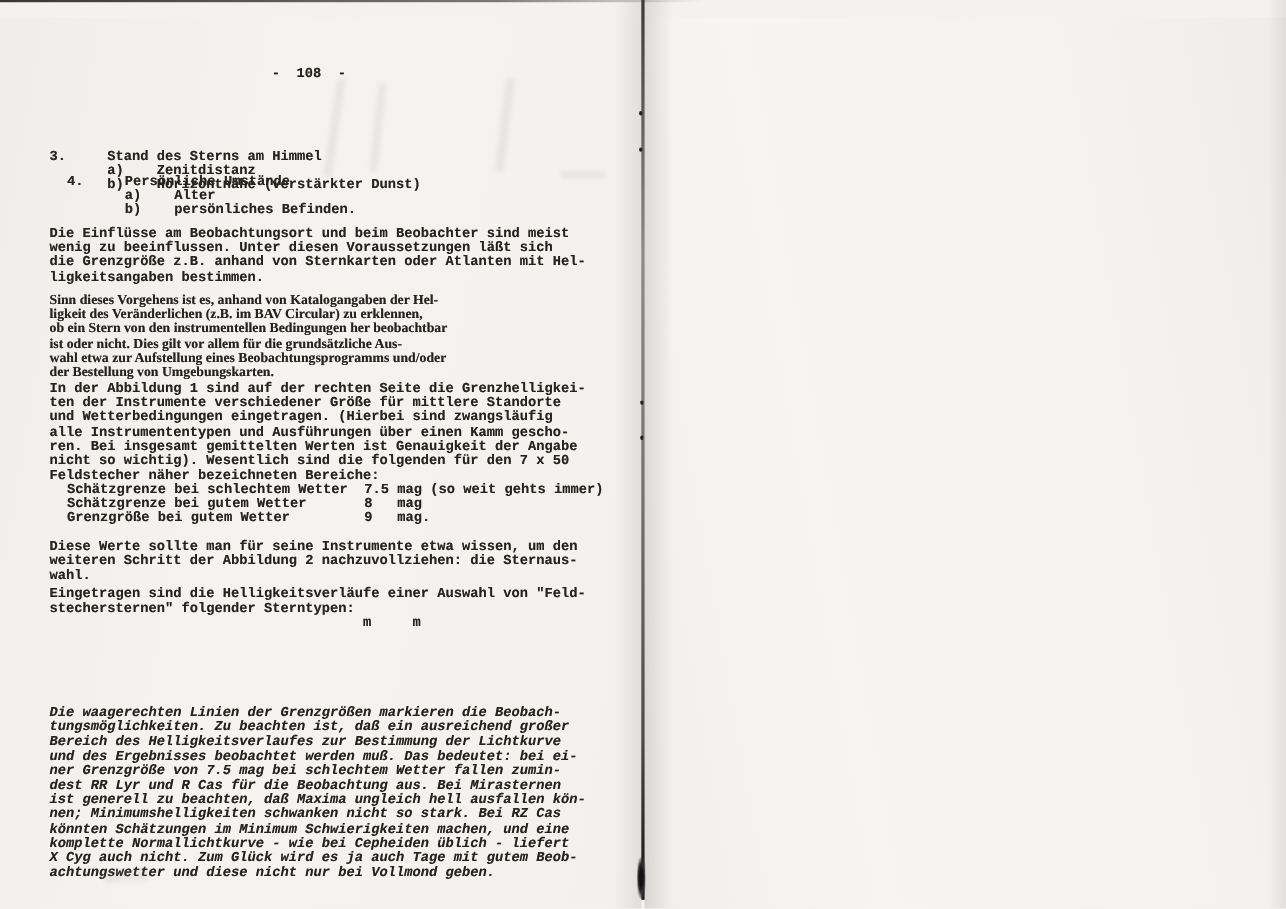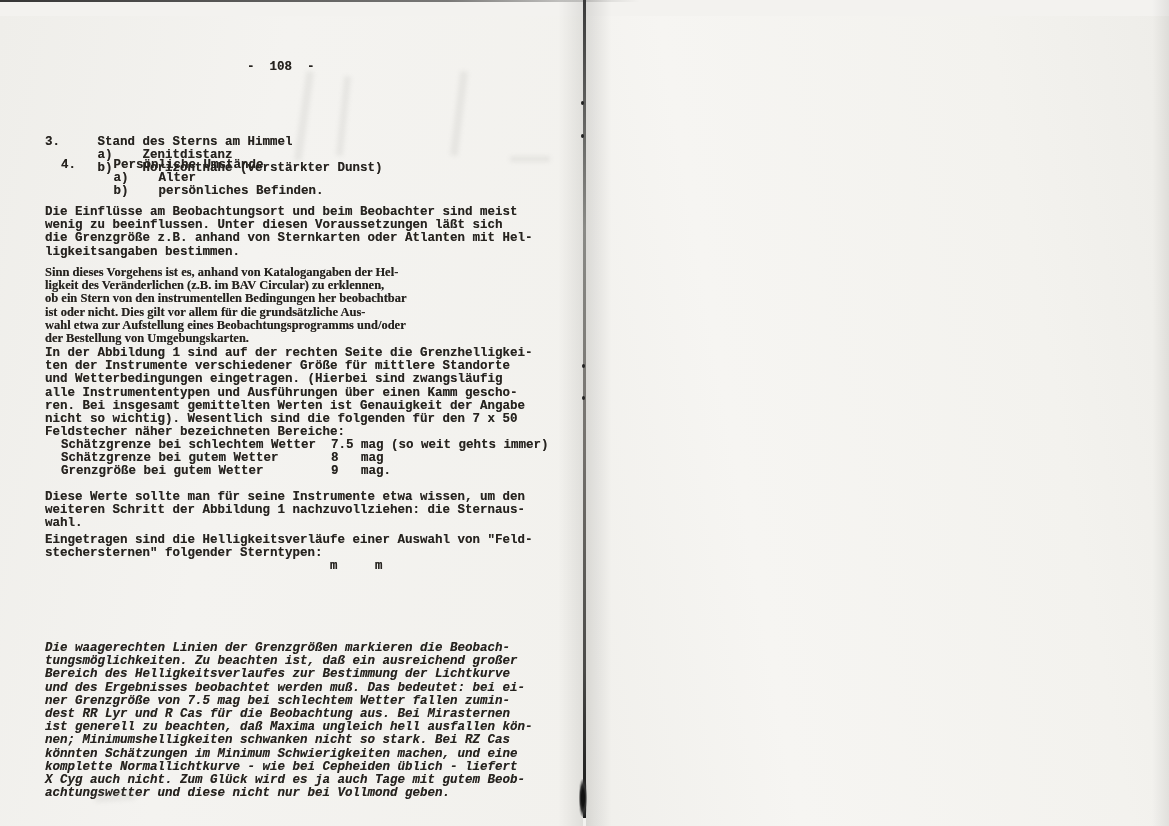--- a/index.html
+++ b/index.html
@@ -62,21 +62,21 @@
 ten der Instrumente verschiedener Größe für mittlere Standorte
 und Wetterbedingungen eingetragen. (Hierbei sind zwangsläufig
 alle Instrumententypen und Ausführungen über einen Kamm gescho-
 ren. Bei insgesamt gemittelten Werten ist Genauigkeit der Angabe
 nicht so wichtig). Wesentlich sind die folgenden für den 7 x 50
 Feldstecher näher bezeichneten Bereiche:</div>
     <div class="tb" style="left:45px;top:423px;margin-left:16px;">Schätzgrenze bei schlechtem Wetter  7.5 mag (so weit gehts immer)
 Schätzgrenze bei gutem Wetter       8   mag
 Grenzgröße bei gutem Wetter         9   mag.</div>
     <div class="tb" style="left:45px;top:475px;">Diese Werte sollte man für seine Instrumente etwa wissen, um den
-weiteren Schritt der Abbildung 1 nachzuvollziehen: die Sternaus-
+weiteren Schritt der Abbildung 2 nachzuvollziehen: die Sternaus-
 wahl.</div>
     <div class="tb" style="left:45px;top:518px;">Eingetragen sind die Helligkeitsverläufe einer Auswahl von "Feld-
 stechersternen" folgender Sterntypen:</div>
     <div class="tb" style="left:45px;top:544px;">                                      m     m</div>
     <div class="tb" style="left:45px;top:626px;font-style:italic;">Die waagerechten Linien der Grenzgrößen markieren die Beobach-
 tungsmöglichkeiten. Zu beachten ist, daß ein ausreichend großer
 Bereich des Helligkeitsverlaufes zur Bestimmung der Lichtkurve
 und des Ergebnisses beobachtet werden muß. Das bedeutet: bei ei-
 ner Grenzgröße von 7.5 mag bei schlechtem Wetter fallen zumin-
 dest RR Lyr und R Cas für die Beobachtung aus. Bei Mirasternen

